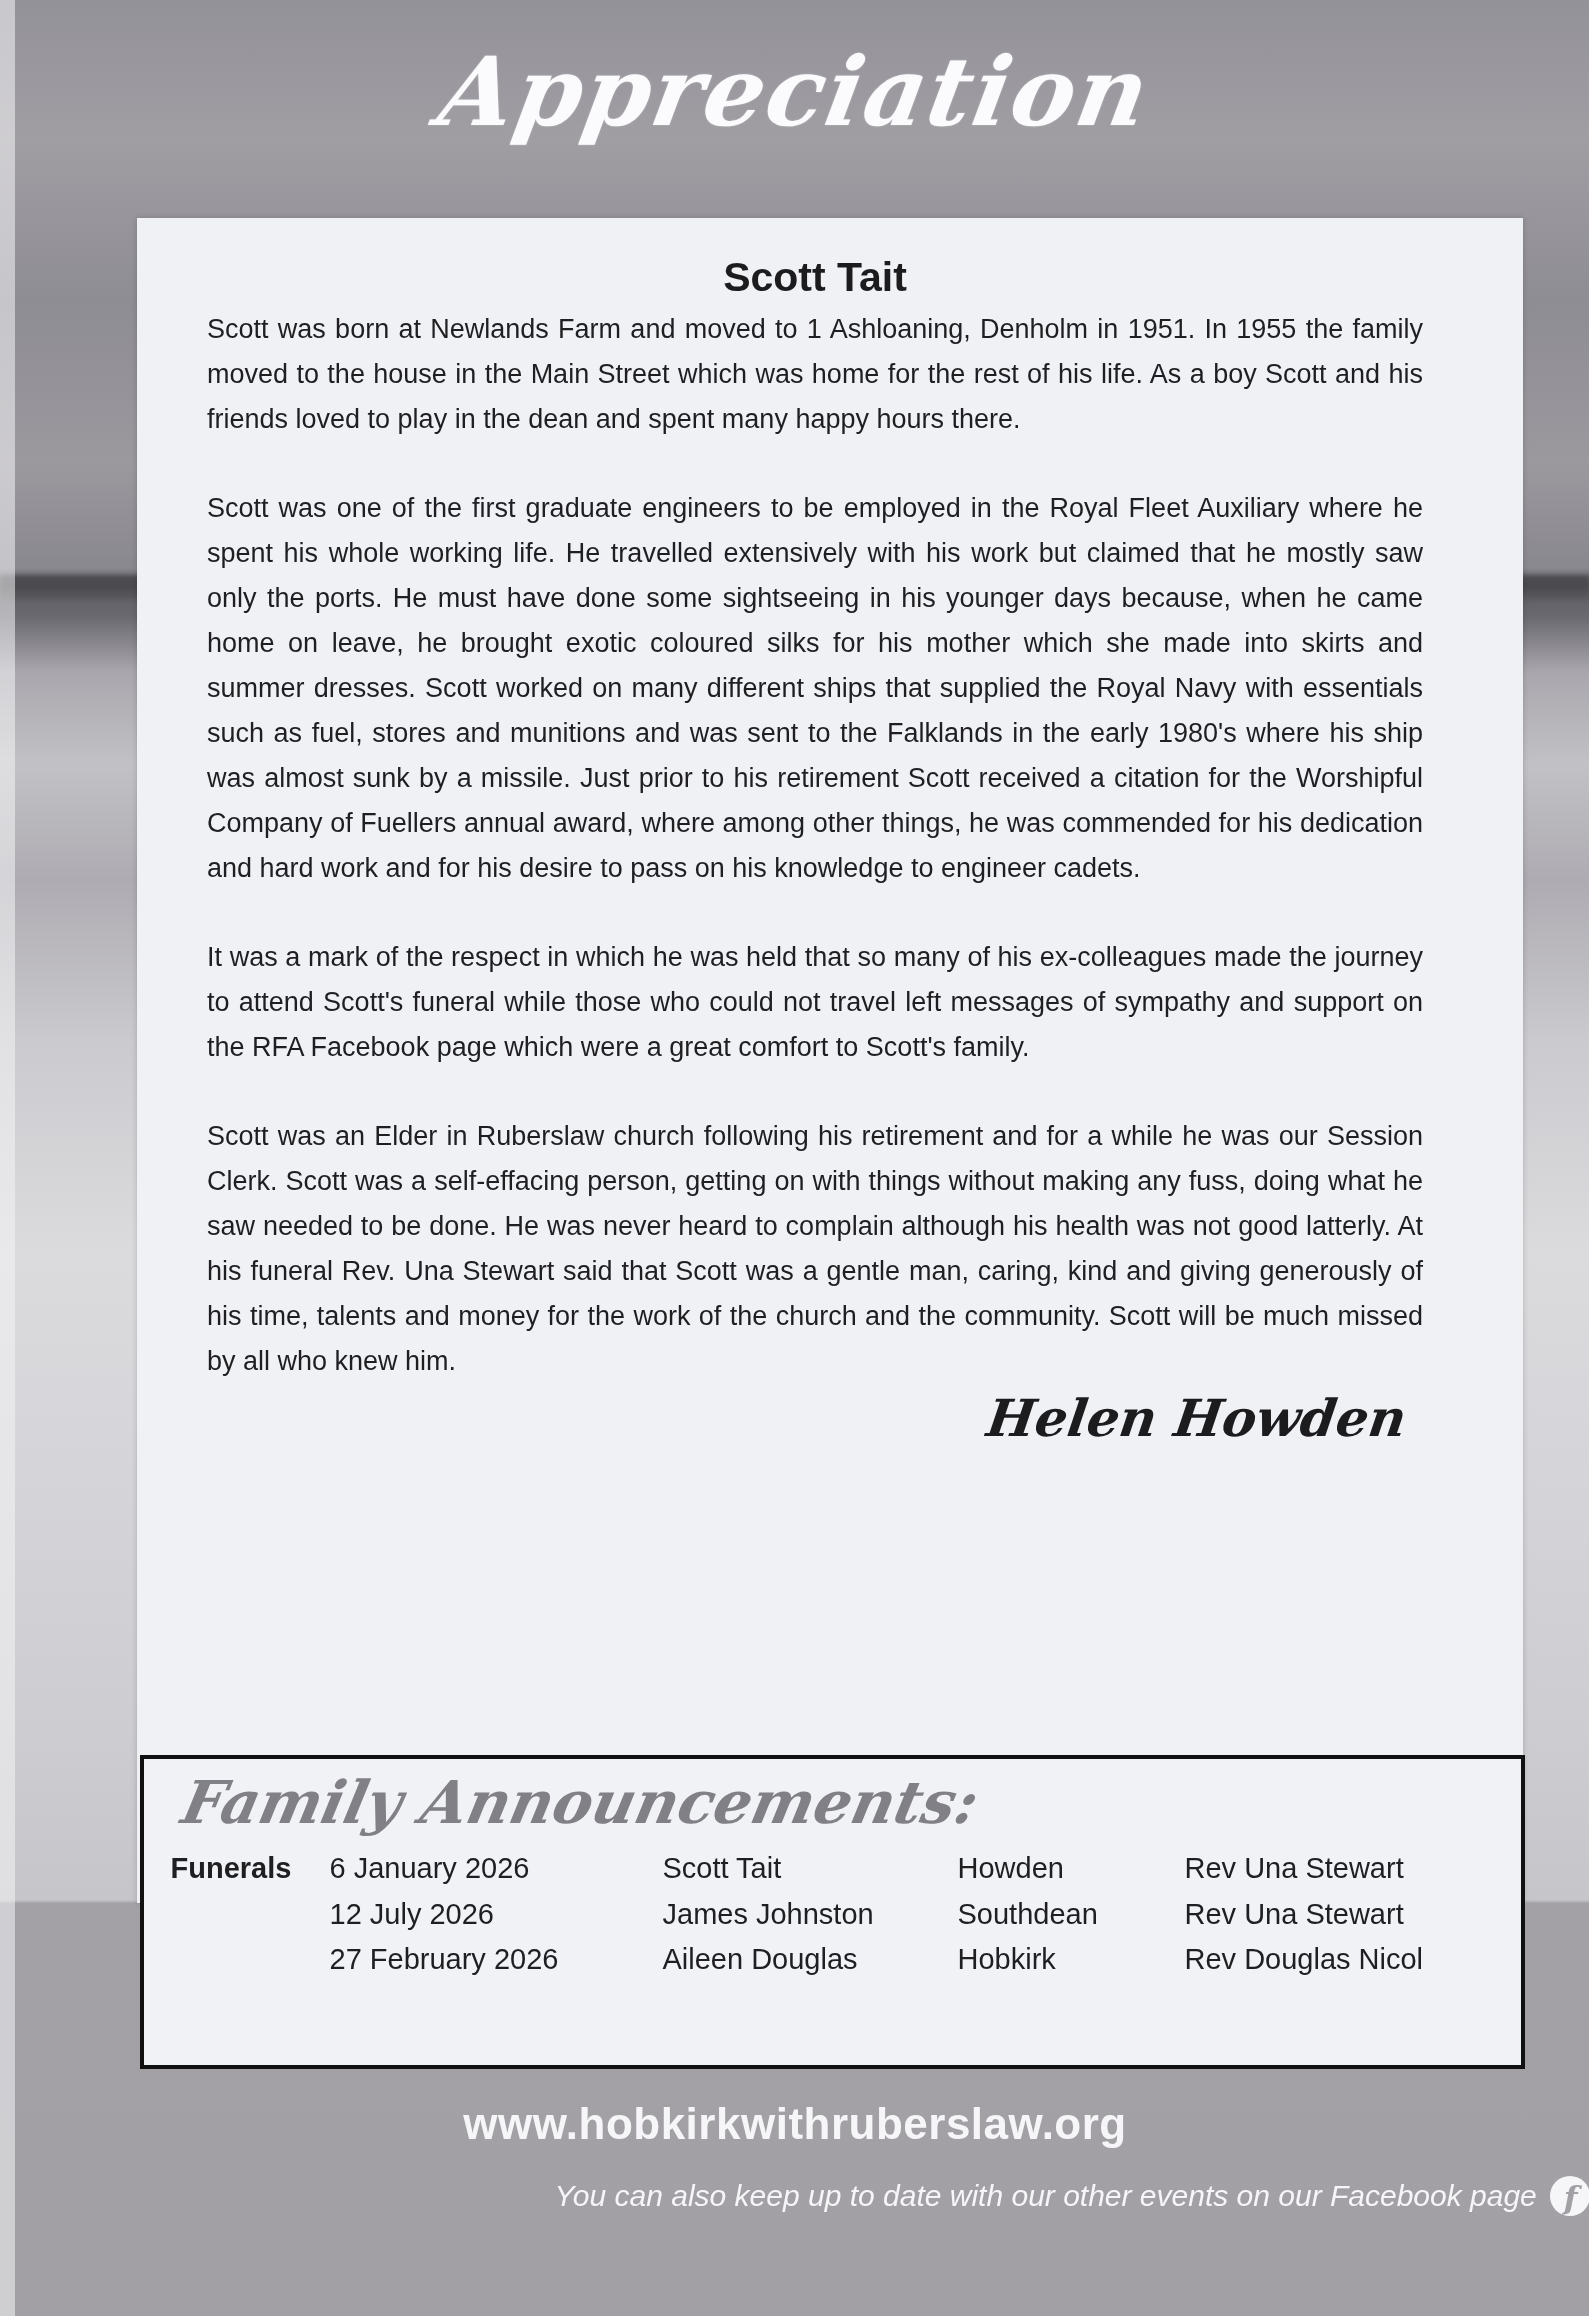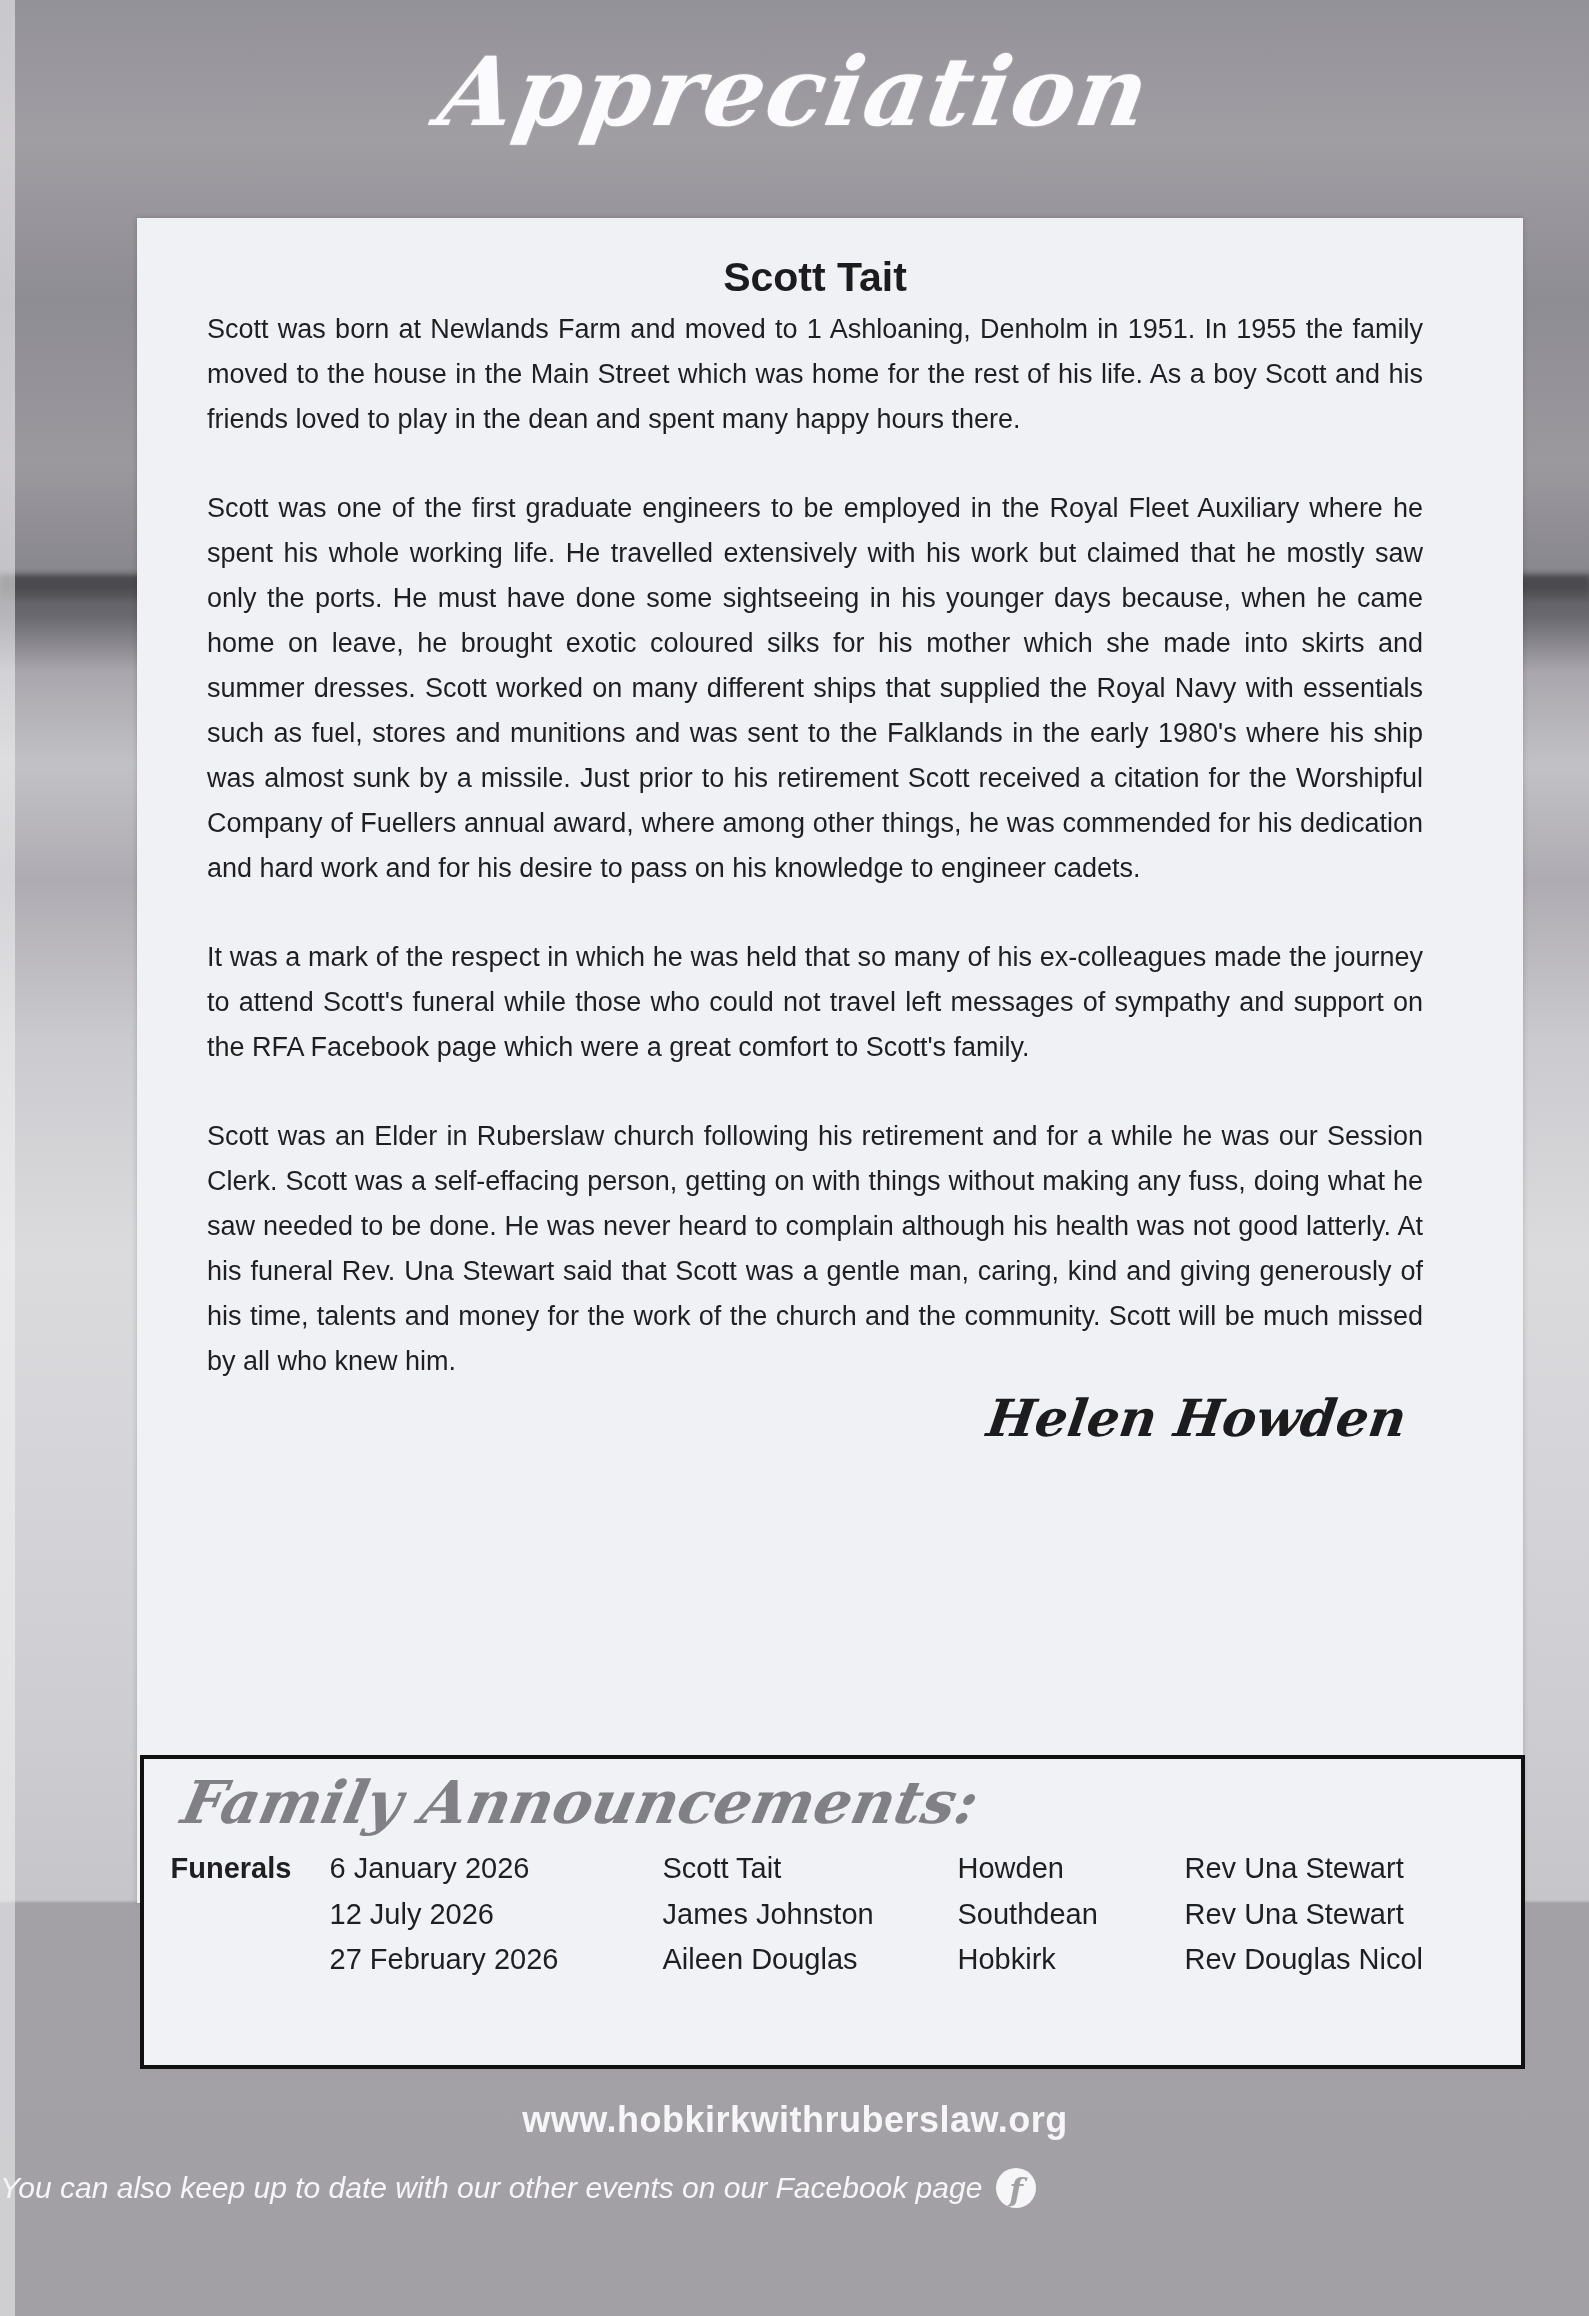--- a/index.html
+++ b/index.html
@@ -82,22 +82,22 @@
     transform-origin:left bottom;
     margin:3.8px 0 15px 5.7px;
   }
   .fa-table{display:grid;grid-template-columns:159px 333px 295px 227px 1fr;
     row-gap:12.3px;font-size:29px;color:#1f1f21;}
   .fa-label{font-weight:bold;}
   .fa-note{font-size:29px;color:#1f1f21;margin-top:24.6px;}
   .footer{
     position:absolute;left:0;top:2099px;width:100%;text-align:center;color:#f6f6f8;
   }
-  .footer-site{font-weight:bold;font-size:36px;letter-spacing:0.5px;margin-bottom:26.5px;}
-  .footer-fb{font-style:italic;font-size:30px;display:flex;align-items:center;justify-content:flex-start;gap:13.2px;margin-bottom:17px;}
+  .footer-site{font-weight:bold;font-size:44px;letter-spacing:0.5px;margin-bottom:26.5px;}
+  .footer-fb{font-style:italic;font-size:30px;display:flex;align-items:center;justify-content:flex-end;gap:13.2px;margin-bottom:17px;}
   .fb-icon{
     display:inline-block;width:40px;height:40px;border-radius:50%;
     background:#f6f6f8;color:#a2a0a5;position:relative;
   }
   .fb-icon span{
     position:absolute;left:50%;top:50%;transform:translate(-46%,-46%);
     font-family:"DejaVu Serif", serif;font-weight:bold;font-size:32px;
   }
   .footer-newsletter{font-style:italic;font-size:26px;color:#eeeef1;}
   .paper-edge{position:absolute;left:0;top:0;width:15px;height:100%;background:#f4f4f6;opacity:.55;}

